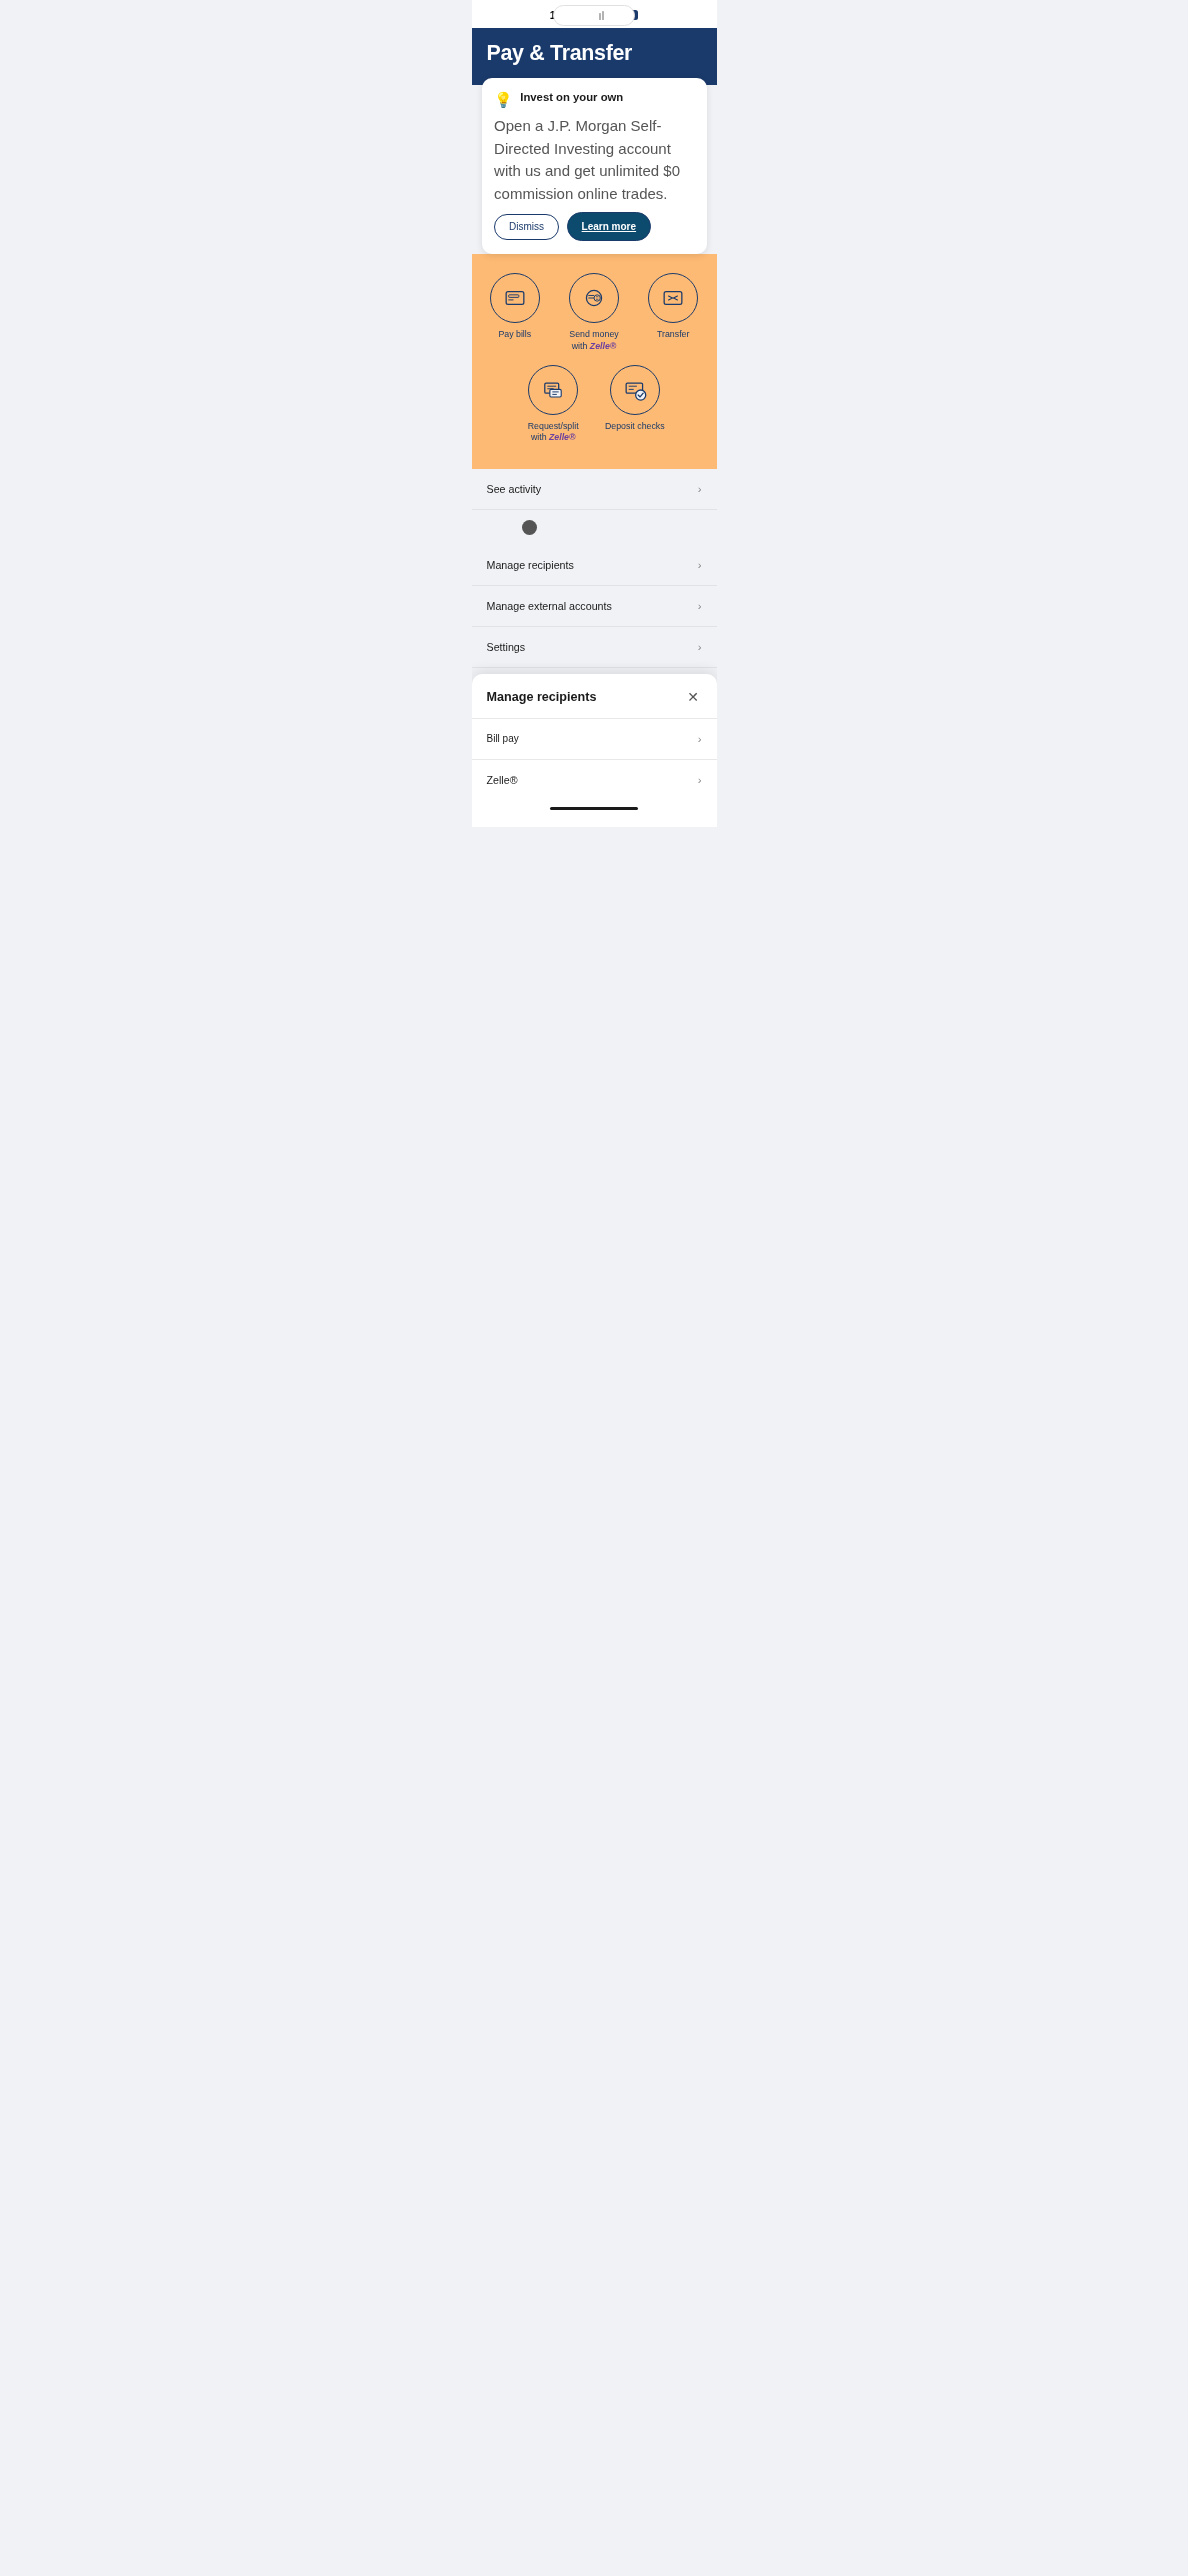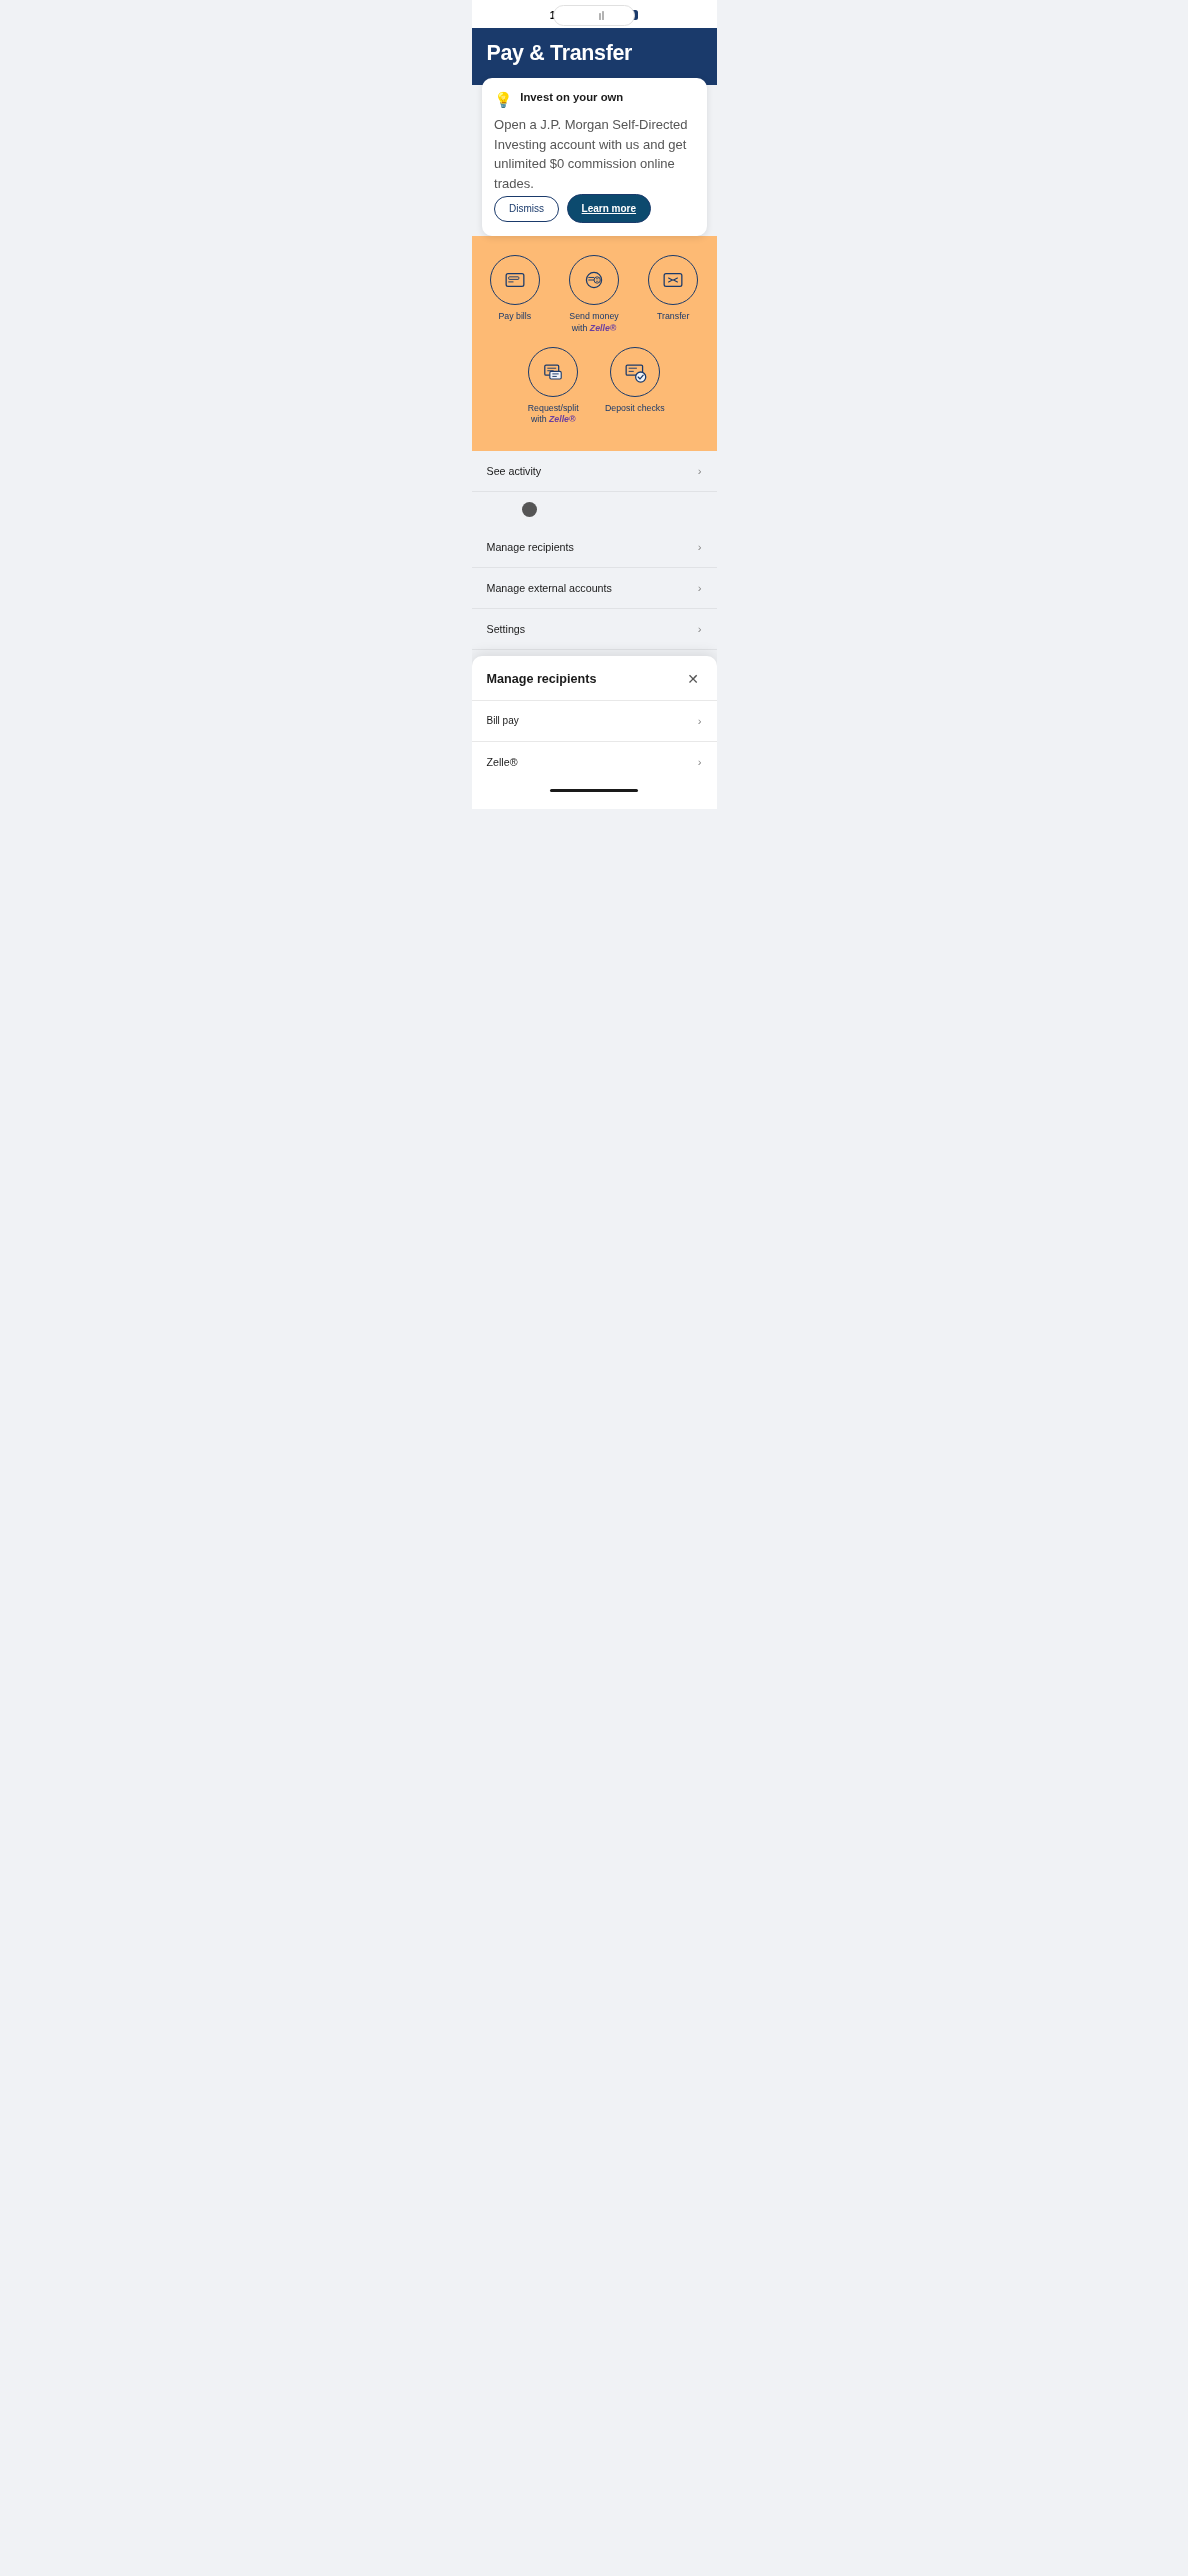--- a/index.html
+++ b/index.html
@@ -125,23 +125,23 @@
     }
 
     .promo-title {
       font-size: 11.3px;
       font-weight: 700;
       color: #1a1a1a;
     }
 
     .promo-body {
       color: #555;
-      font-size: 13px;
+      font-size: 15px;
       line-height: 1.5;
-      margin-bottom: 1px;
+      margin-bottom: 7px;
     }
 
     .promo-actions {
       display: flex;
       gap: 7.5px;
       align-items: center;
     }
 
     .btn-dismiss {
       padding: 6.3px 14px;

